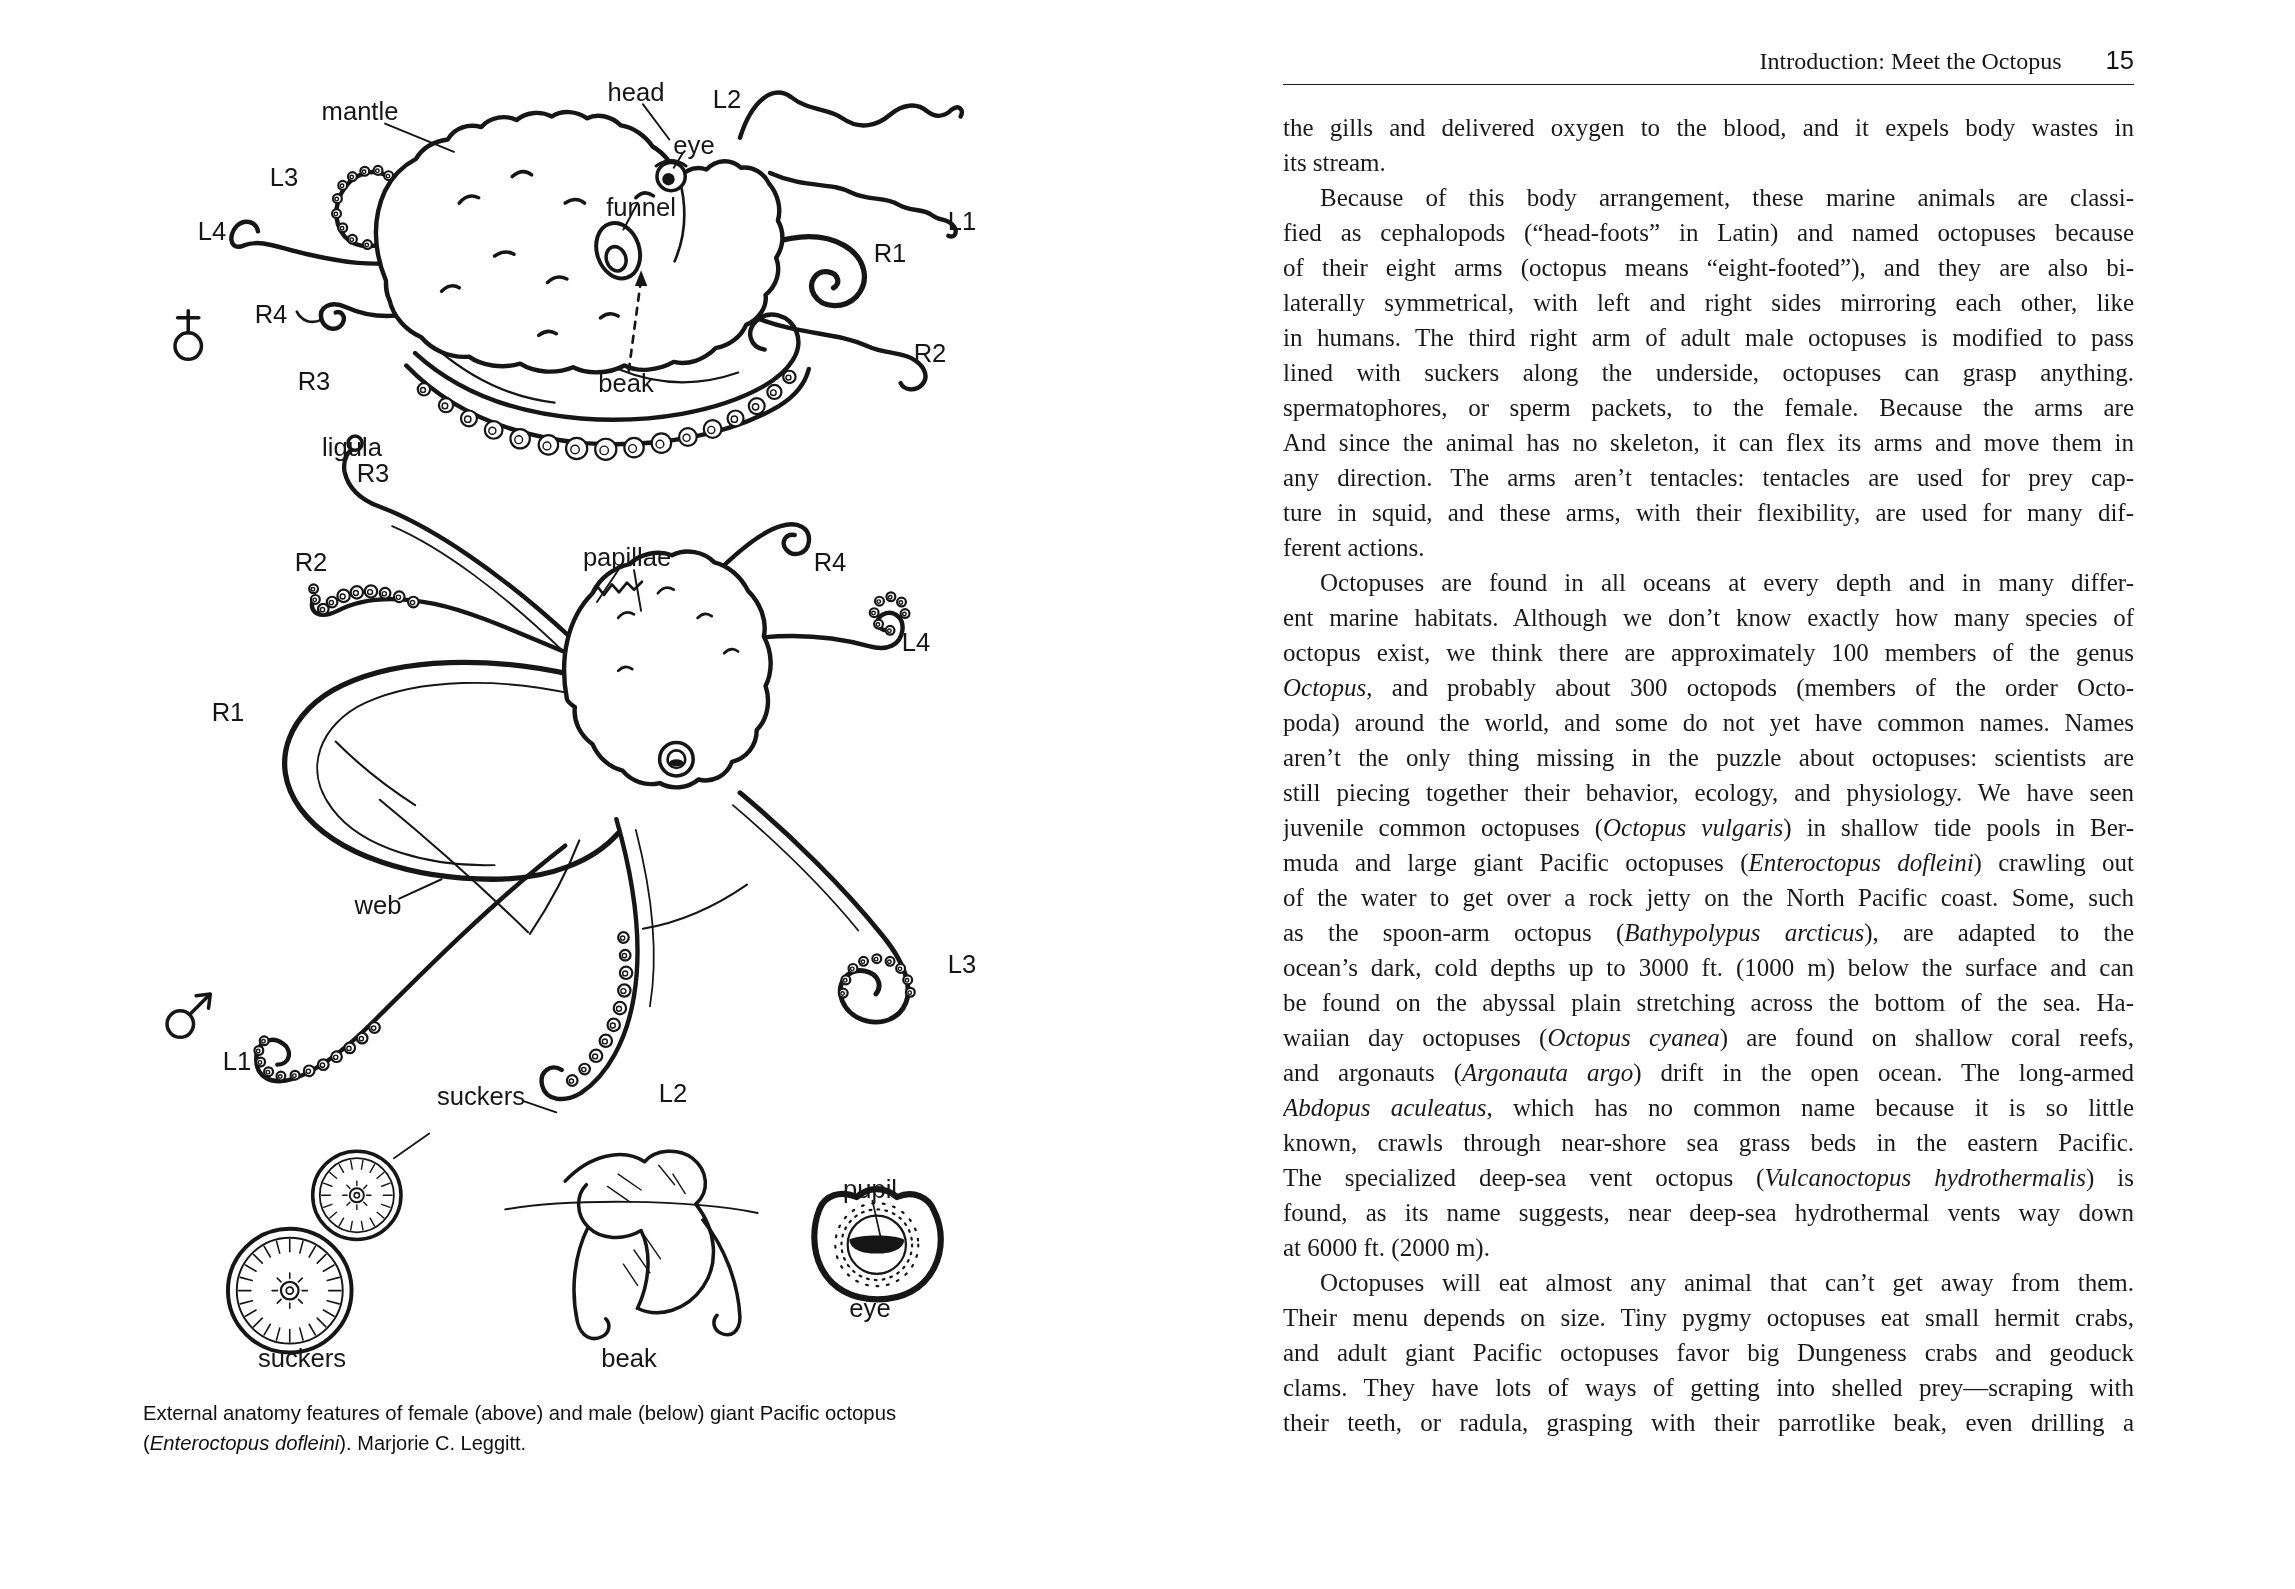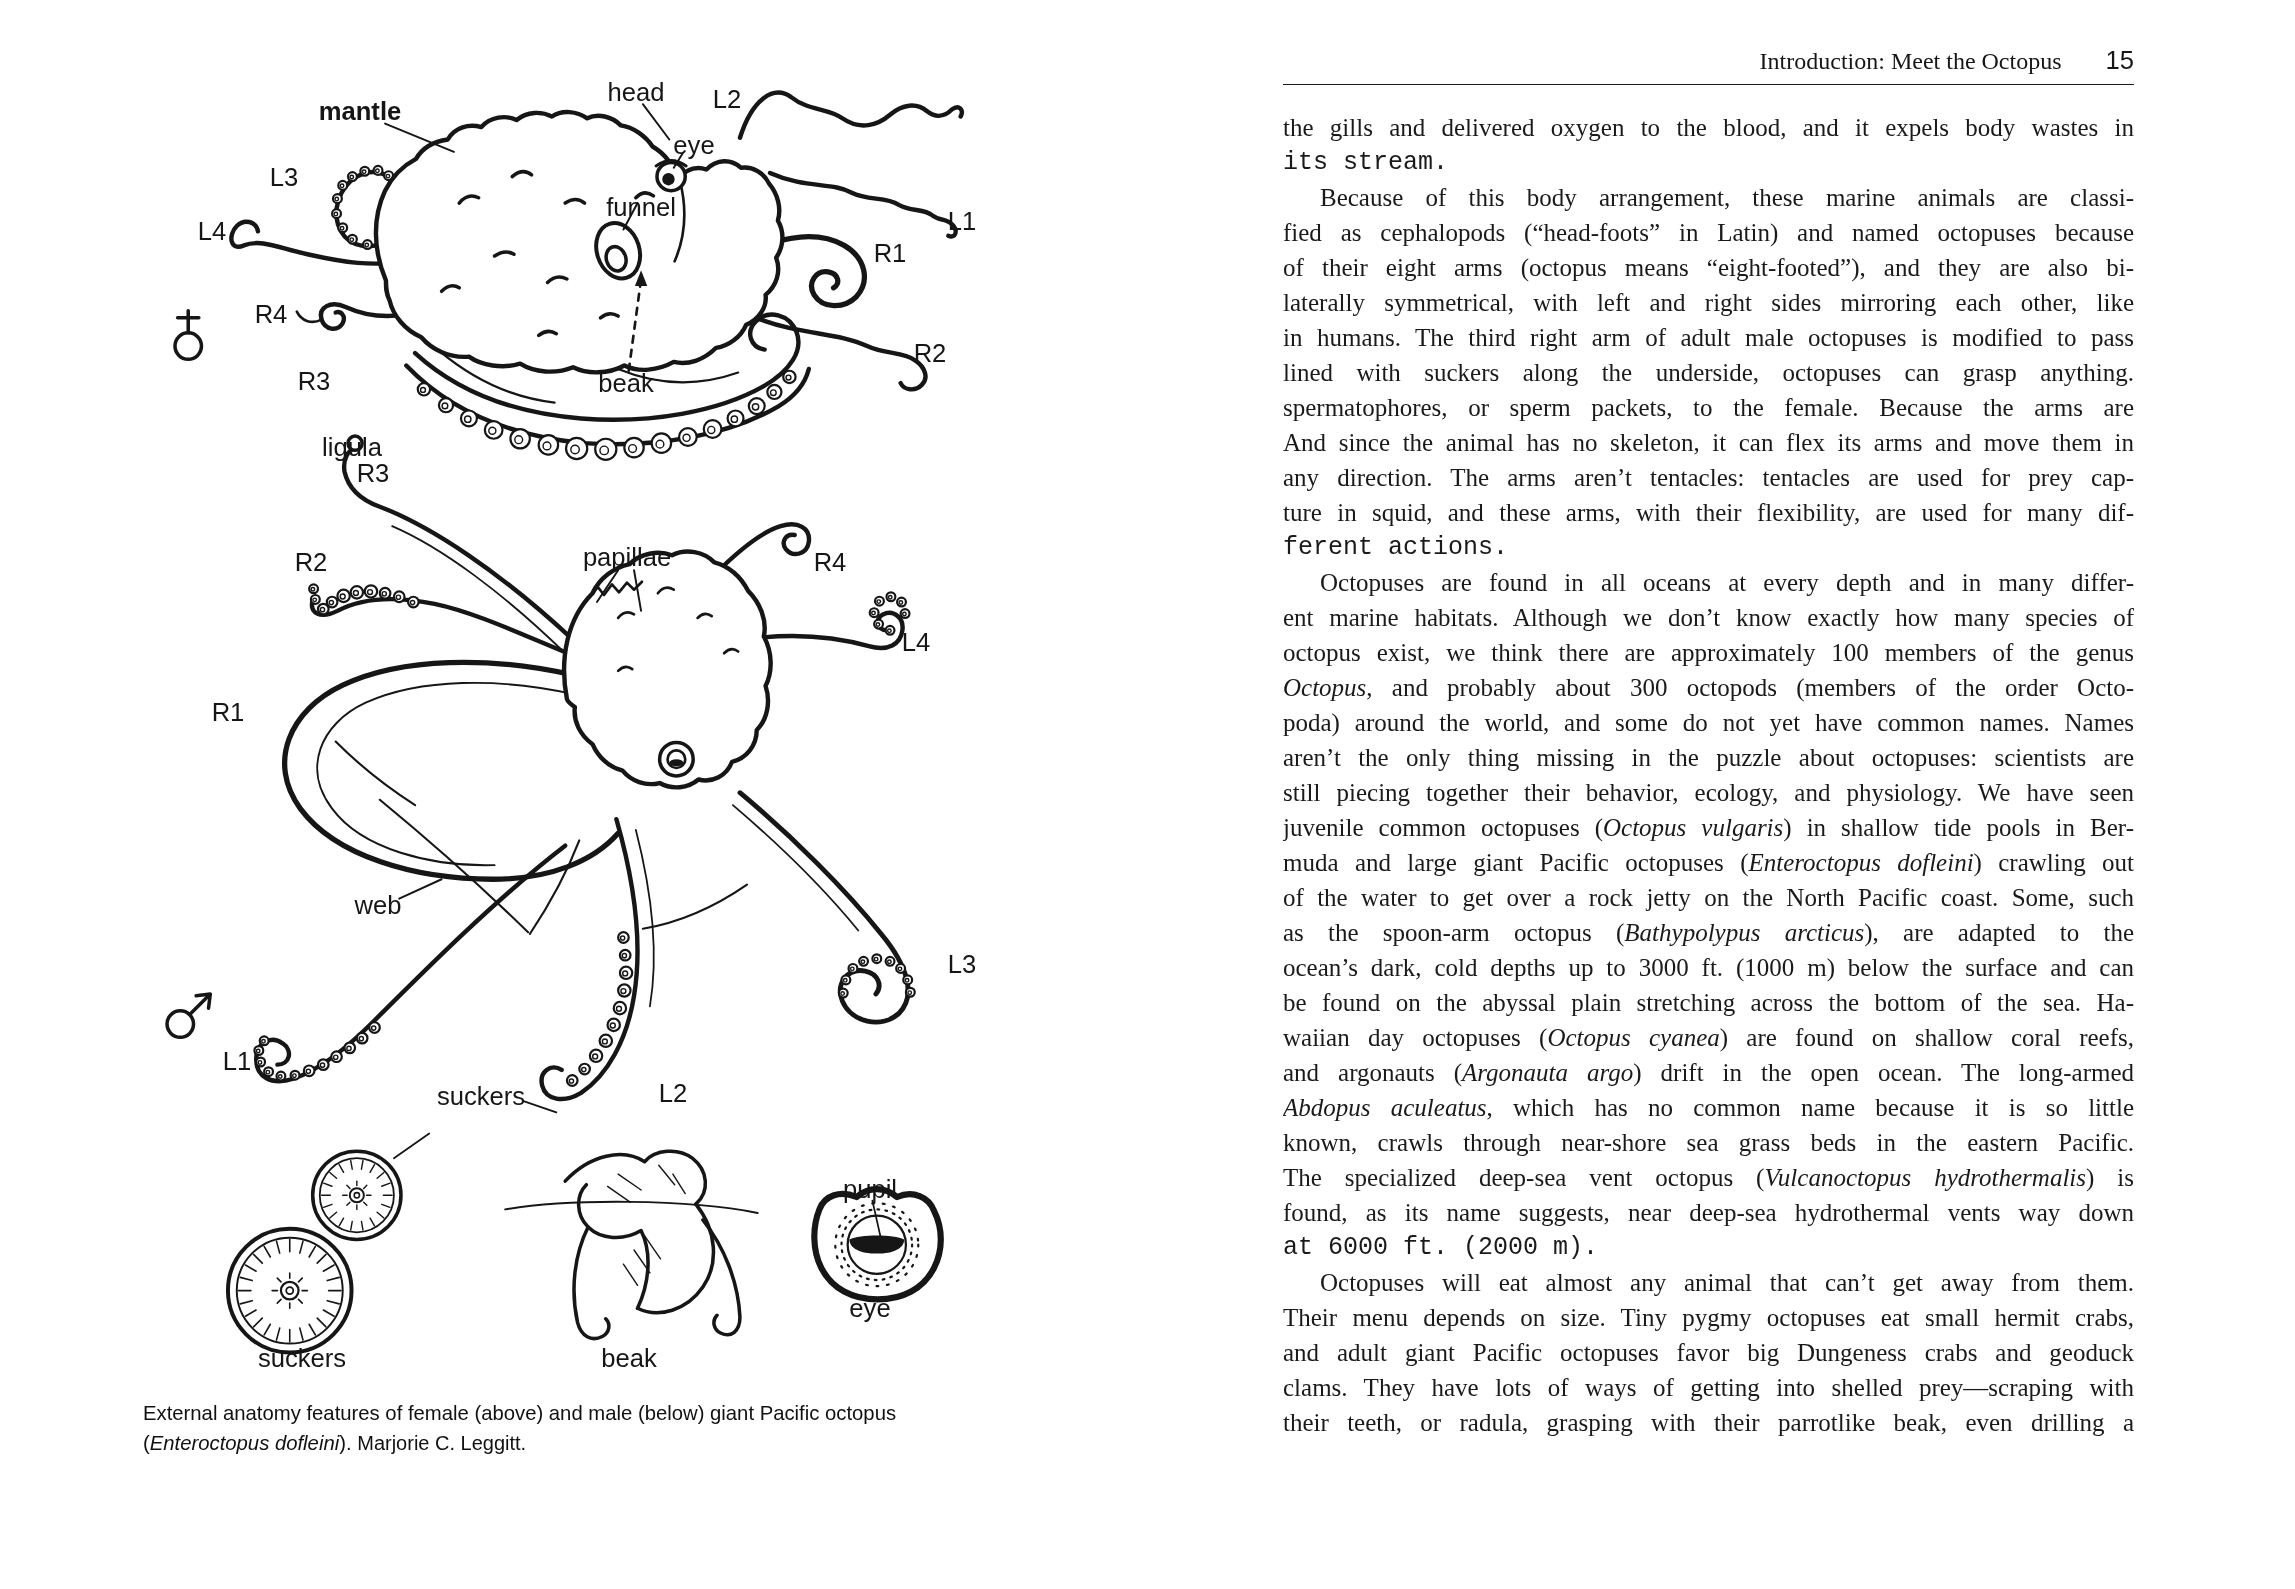--- a/index.html
+++ b/index.html
@@ -19,21 +19,21 @@
   #caption i{font-style:italic;}
   
   #right-page{position:absolute;left:1283px;top:0;width:851px;height:1589px;}
   #rp-header{position:absolute;top:46px;right:0;font-family:"Liberation Serif",serif;
         font-size:24px;color:#161616;white-space:nowrap;}
   #rp-page-number{font-family:"Liberation Sans",sans-serif;font-size:25.6px;margin-left:44px;}
   #rp-rule{position:absolute;top:84px;left:0;width:851px;border-top:1.8px solid #1a1a1a;}
   #rp-body{position:absolute;top:110px;left:0;width:851px;font-family:"Liberation Serif",serif;
         font-size:25px;line-height:35px;color:#1a1a1a;}
   .pline{text-align:justify;text-align-last:justify;height:35px;overflow:hidden;}
-  .pline.lastline{text-align-last:left;font-family:Liberation Mono, monospace;}
+  .pline.lastline{text-align-last:left;}
   .pline.firstline{text-indent:37px;}
   .pline i{font-style:italic;}
 </style>
 </head>
 <body>
 
 <div id="page">
 
   <div id="figure-art">
     <svg width="1148" height="1589" viewBox="0 0 1300 1800">
@@ -415,21 +415,21 @@
         <circle class="ink" stroke-width="2.5" cx="993" cy="1410" r="33"></circle>
         <circle class="ink" stroke-width="2.5" stroke-dasharray="2 7" cx="993" cy="1410" r="40"></circle>
         <circle class="ink" stroke-width="2.5" stroke-dasharray="2 10" cx="993" cy="1410" r="47"></circle>
         <path d="M 962,1404 C 974,1398 1012,1398 1024,1404 C 1024,1414 1012,1420 993,1420 C 974,1420 962,1414 962,1404 Z" fill="#161616"></path>
         <path class="ink" stroke-width="2" d="M 988,1360 L 997,1400"></path>
       </g>
     </svg>
   </div>
 
   <div id="figure-labels">
-      <span class="fig-label" style="left: 360px; top: 111px; font-weight: bold;">mantle</span>
+      <span class="fig-label" style="left: 360px; top: 111px;">mantle</span>
       <span class="fig-label" style="left: 636px; top: 92px;">head</span>
       <span class="fig-label" style="left: 727px; top: 99px;">L2</span>
       <span class="fig-label" style="left: 694px; top: 145px;">eye</span>
       <span class="fig-label" style="left: 641px; top: 191px; margin-top: 16px;">funnel</span>
       <span class="fig-label" style="left: 284px; top: 177px;">L3</span>
       <span class="fig-label" style="left: 212px; top: 231px;">L4</span>
       <span class="fig-label" style="left: 962px; top: 221px;">L1</span>
       <span class="fig-label" style="left: 890px; top: 253px;">R1</span>
       <span class="fig-label" style="left: 271px; top: 314px;">R4</span>
       <span class="fig-label" style="left: 930px; top: 353px;">R2</span>

